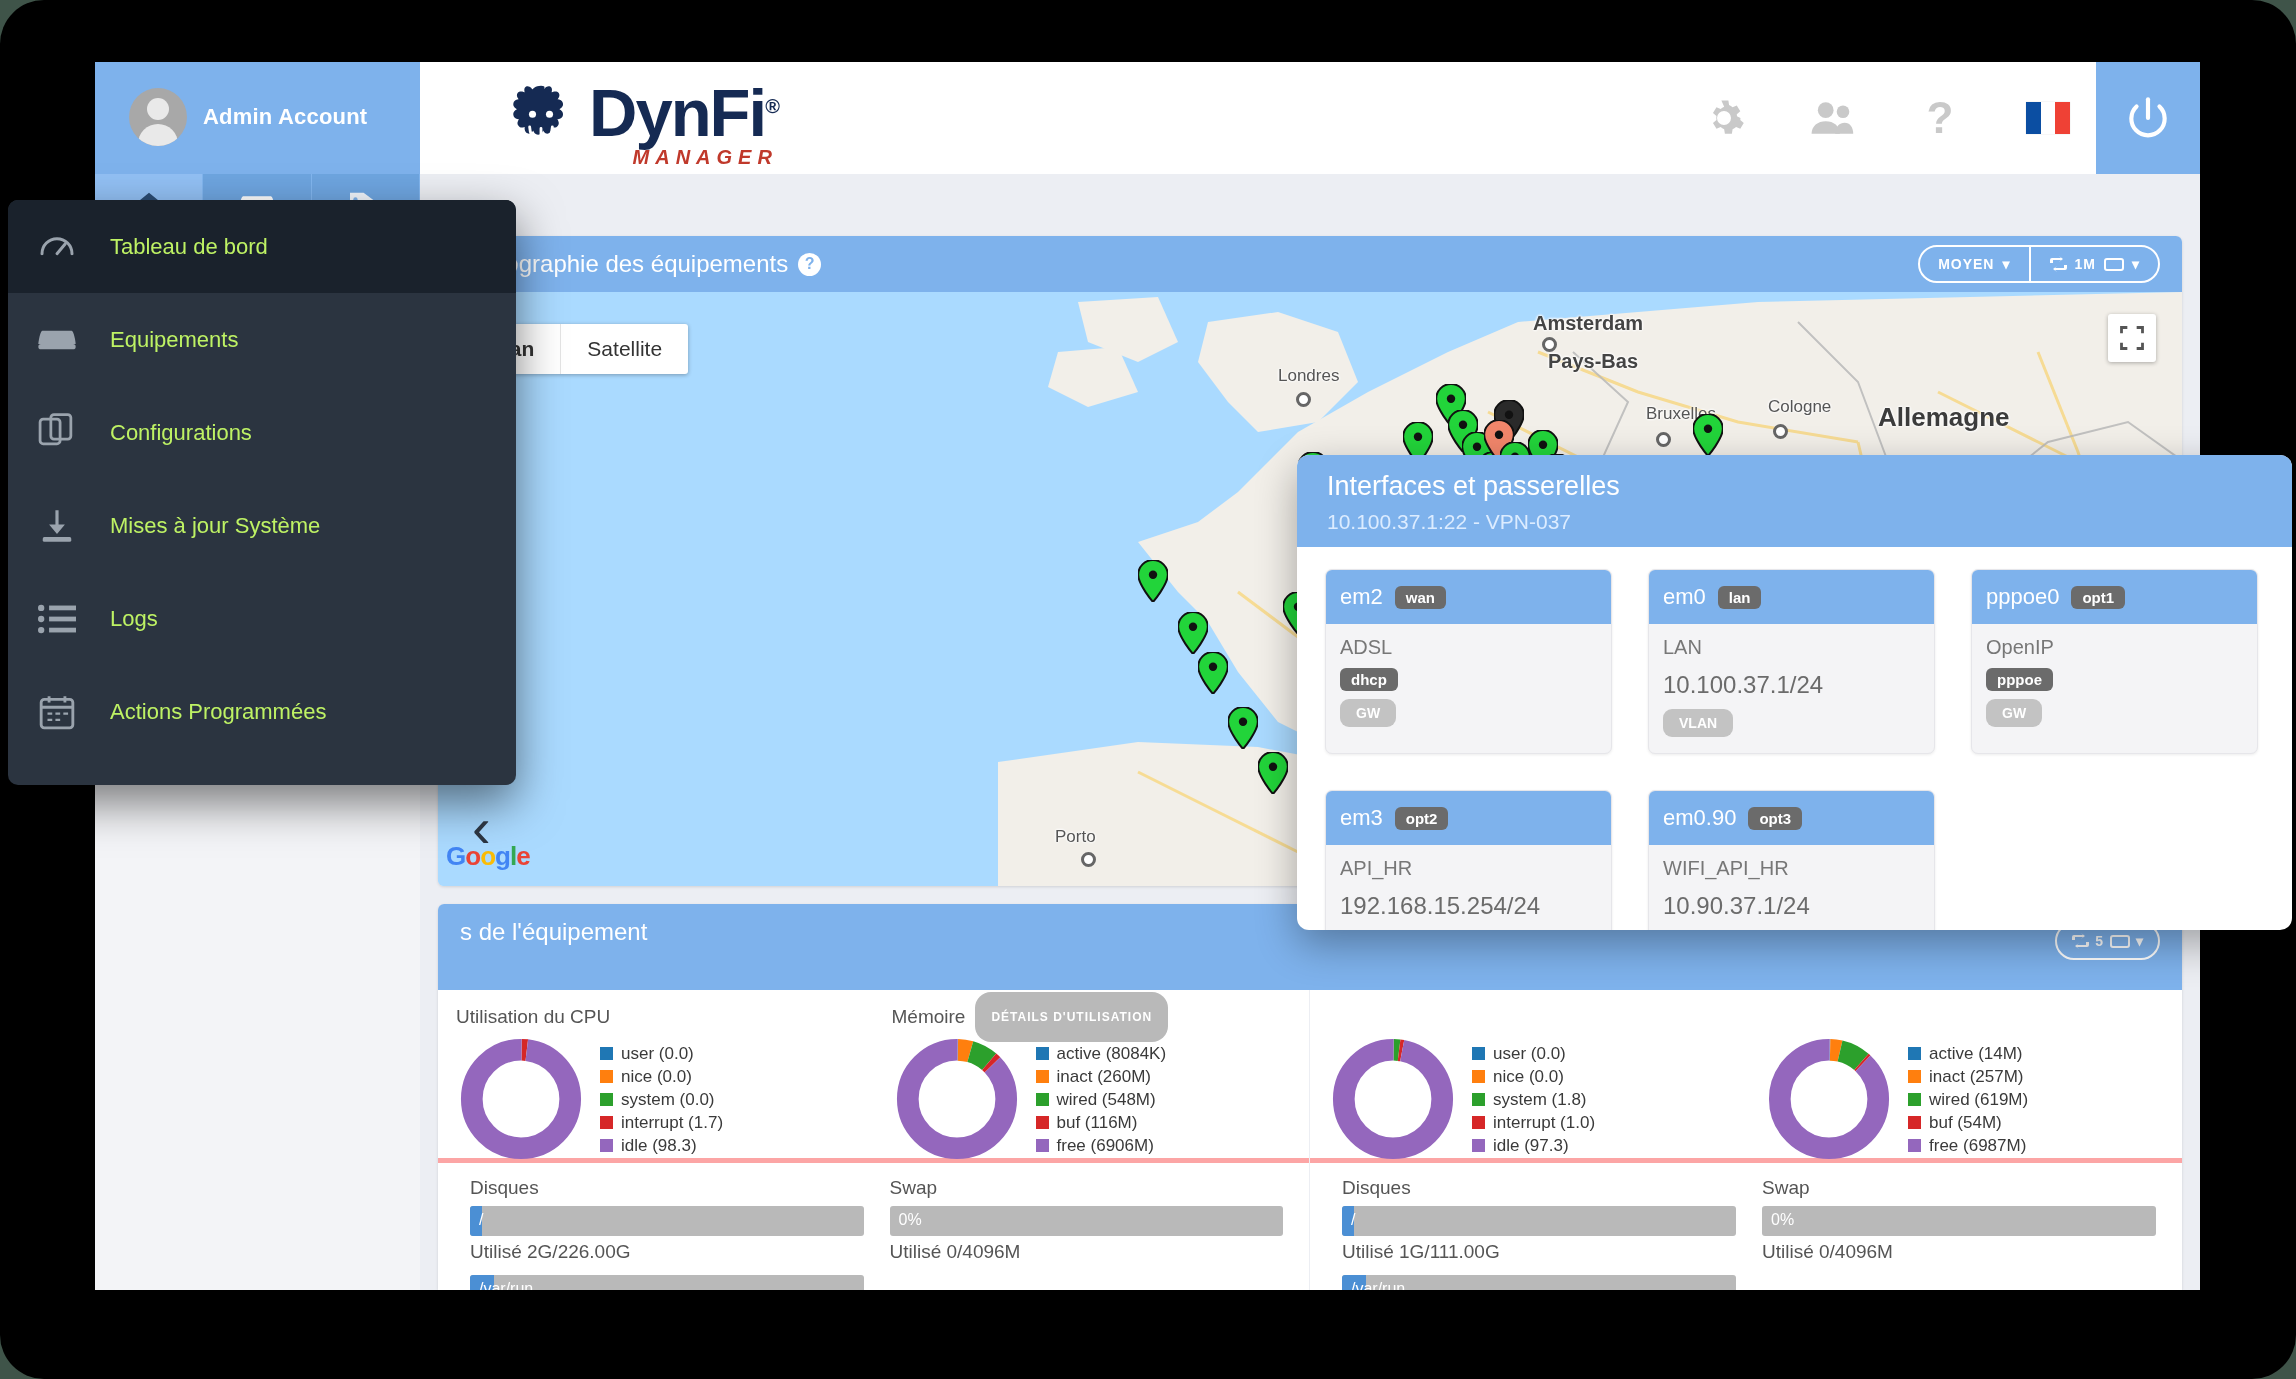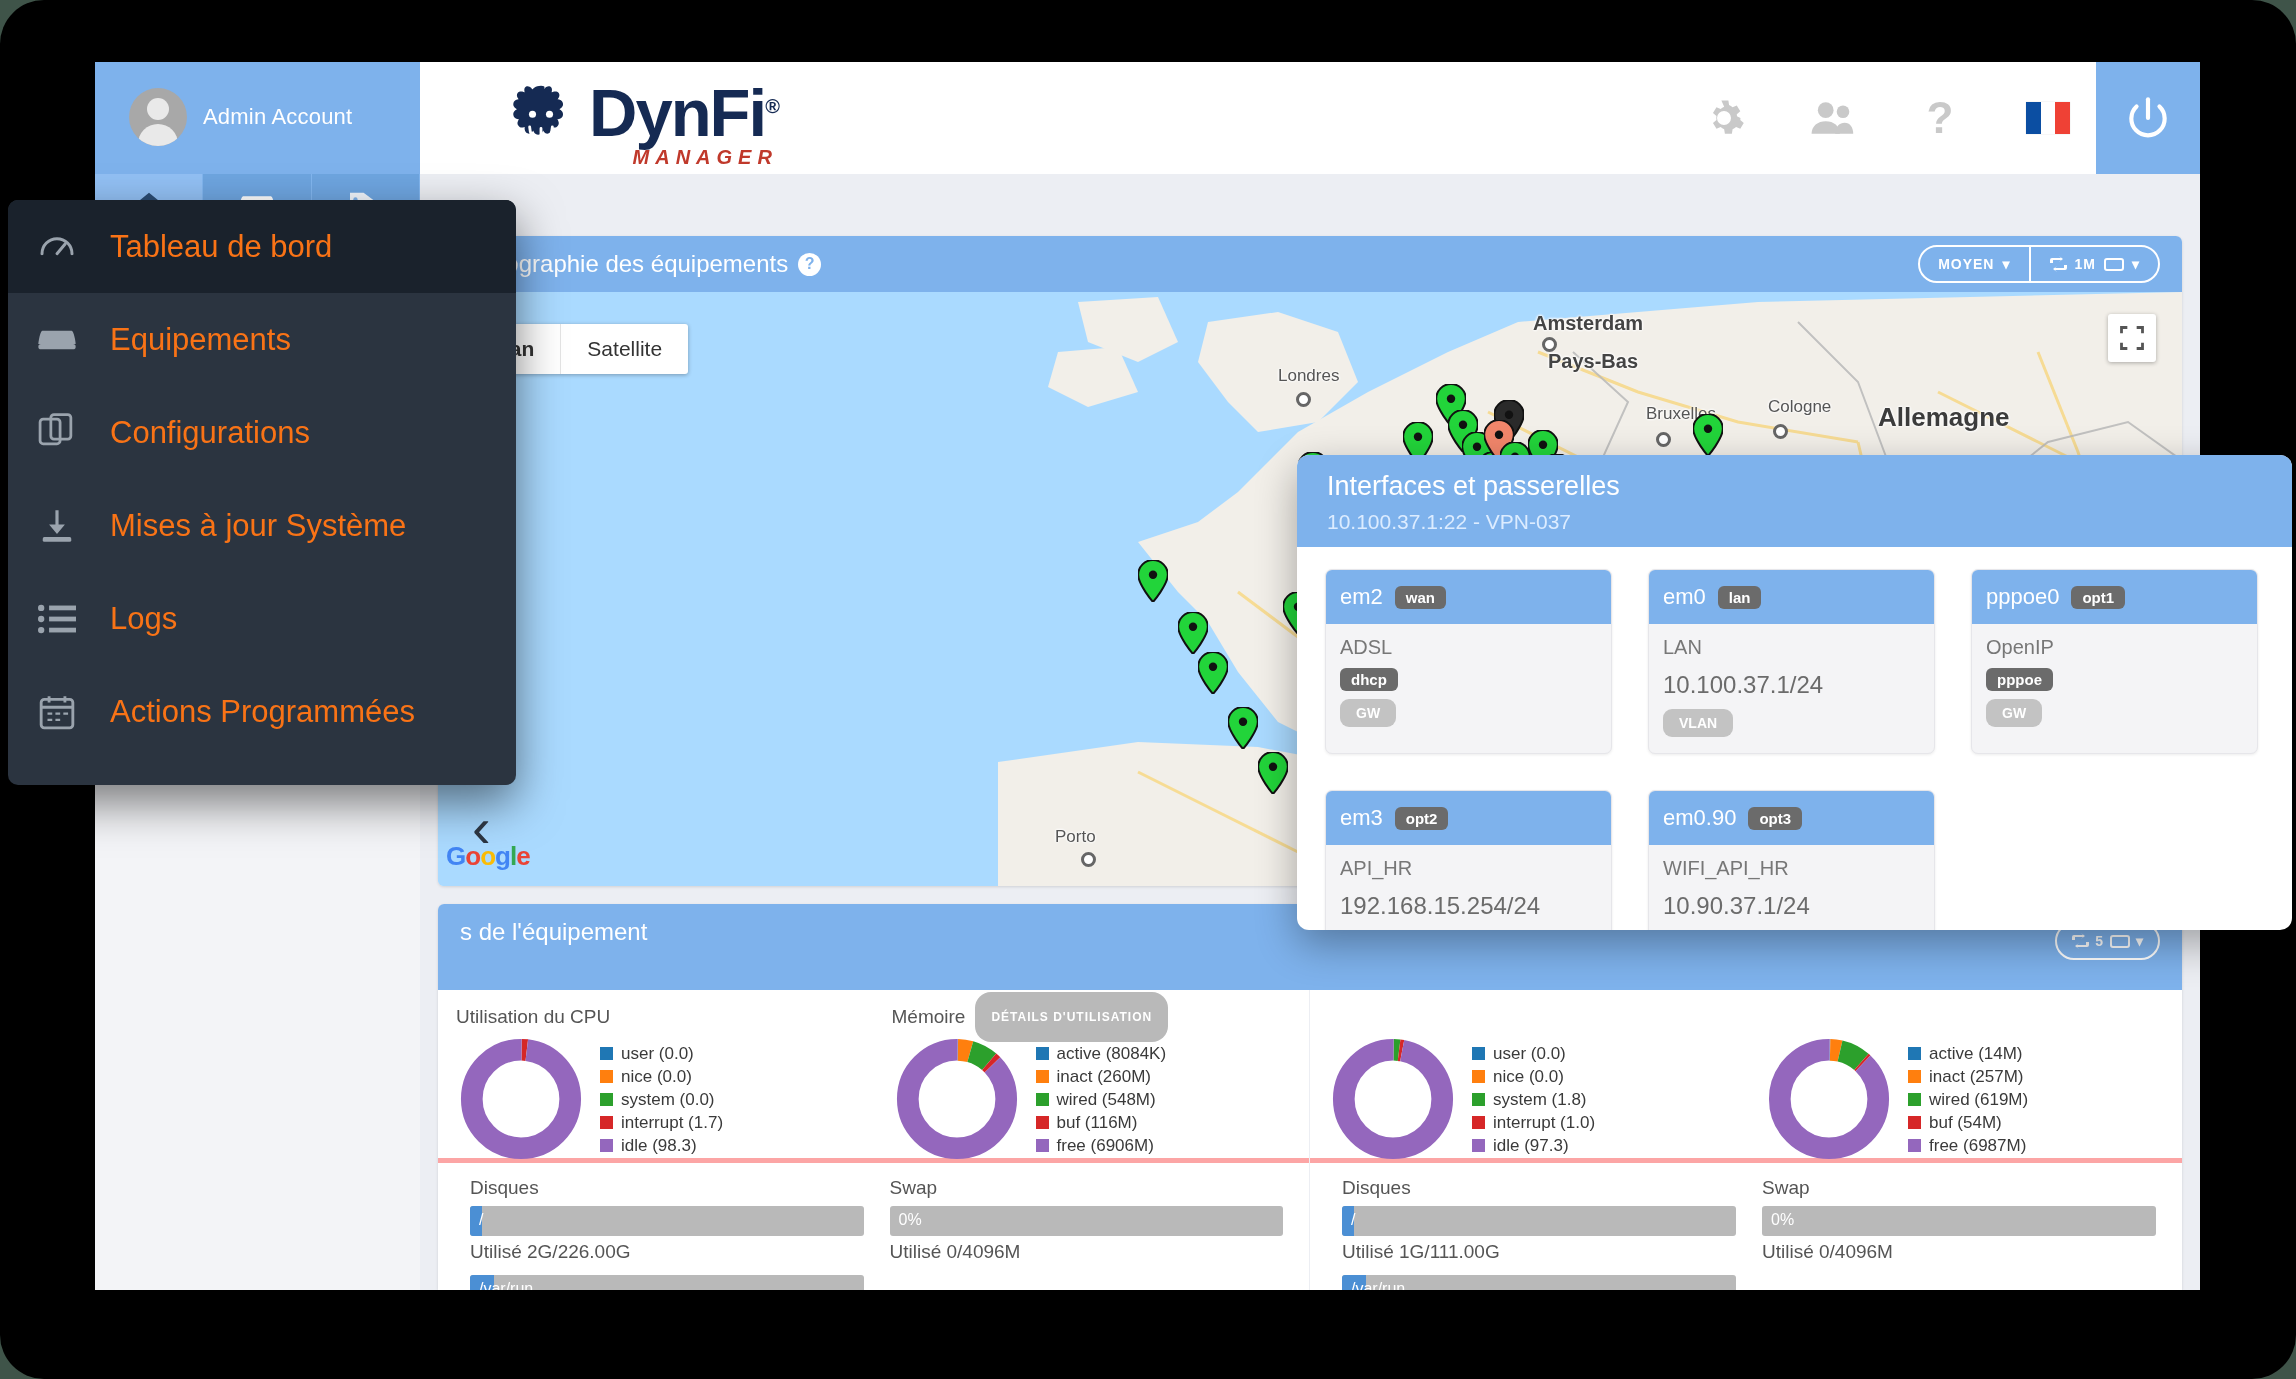--- a/index.html
+++ b/index.html
@@ -15,21 +15,21 @@
     background:#000;border-radius:44px;
   }
   
   #app-window{
     position:absolute;left:95px;top:62px;width:2105px;height:1228px;
     background:#ffffff;overflow:hidden;
     box-shadow:0 18px 45px rgba(0,0,0,.45);
   }
   
   #topbar{position:absolute;left:0;top:0;width:2105px;height:112px;background:#fff;}
-  #account-box{position:absolute;left:0;top:0;width:325px;height:136px;background:#7eb2ec;}
+  #account-box{position:absolute;left:0;top:0;width:325px;height:136px;background:#7eb2ec;font-weight:bold;}
   #avatar{position:absolute;left:34px;top:26px;width:58px;height:58px;border-radius:50%;background:#a8a8a8;overflow:hidden;}
   #avatar .head{position:absolute;left:18px;top:10px;width:22px;height:22px;border-radius:50%;background:#e9e9e9;}
   #avatar .body{position:absolute;left:9px;top:36px;width:40px;height:30px;border-radius:20px 20px 0 0;background:#e9e9e9;}
   #account-name{position:absolute;left:108px;top:42px;color:#ffffff;font-size:22px;letter-spacing:.2px;}
   
   #logo-wrap{position:absolute;left:410px;top:14px;height:92px;display:flex;align-items:center;}
   #logo-octo{width:72px;height:78px;margin-right:12px;}
   #logo-text{position:relative;}
   #logo-dynfi{font-size:67px;font-weight:bold;color:#152a53;letter-spacing:-2px;line-height:62px;font-family:"Liberation Sans", sans-serif;}
   #logo-reg{font-size:20px;vertical-align:super;}
@@ -111,21 +111,21 @@
   .ifbody{padding:12px 14px 16px 14px;}
   .ifdesc{font-size:20px;color:#777;margin-bottom:12px;}
   .ifip{font-size:24px;color:#6b6b6b;}
   .tagrow{margin-top:2px;}
   .badge-gw{background:#c3c3c3;color:#fff;border-radius:9px;padding:6px 16px;font-size:14px;font-weight:bold;display:inline-block;margin-top:10px;}
   
   #flyout{position:absolute;left:8px;top:200px;width:508px;height:585px;background:#2b3440;border-radius:10px;box-shadow:0 18px 46px rgba(0,0,0,.5);z-index:60;overflow:hidden;}
   .fly-item{height:93px;display:flex;align-items:center;padding-left:28px;gap:32px;cursor:pointer;}
   .fly-item.active{background:#1a222c;}
   .fly-ico{width:42px;height:42px;display:flex;align-items:center;justify-content:center;color:#9aa3ad;}
-  .fly-label{font-size:31px;color:#f97316;}
+  .fly-label{font-size:22px;color:#bef264;}
   #collapse-arrow{position:absolute;left:472px;top:800px;color:#2b3440;font-size:56px;z-index:61;line-height:1;}
 </style>
 </head>
 <body>
 
 <div id="frame"></div>
 
 <div id="app-window">
 
   <div id="topbar">

